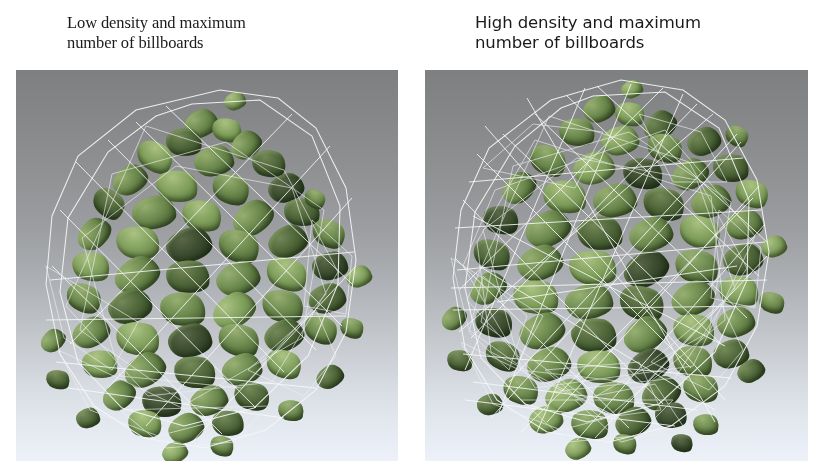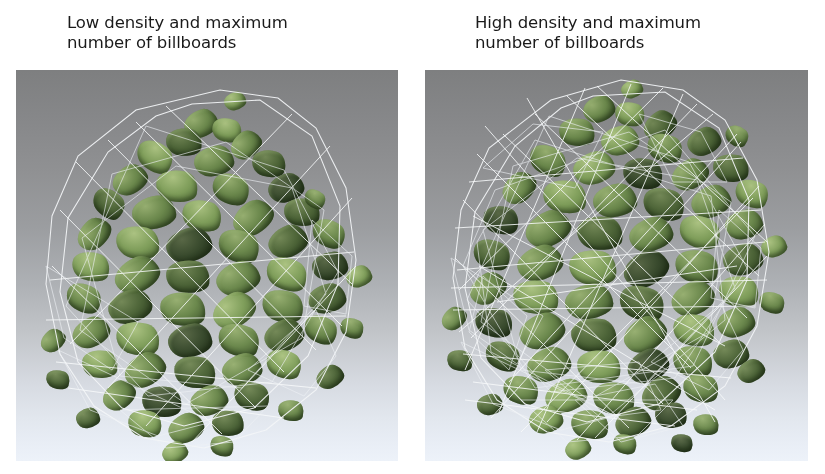--- a/index.html
+++ b/index.html
@@ -4,21 +4,21 @@
 <style>
   html,body{margin:0;padding:0;background:#ffffff;}
   body{width:825px;height:474px;position:relative;overflow:hidden;
        font-family:"DejaVu Sans","Liberation Sans",sans-serif;}
 
   .figure{position:absolute;left:0;top:0;width:825px;height:474px;background:#fff;}
 
   
   .caption{position:absolute;font-size:16.5px;line-height:19.5px;color:#1a1a1a;
            white-space:pre-line;letter-spacing:-0.1px;}
-  #cap-left {left:67px; top:13px; width:330px;}
+  #cap-left {left:67px; top:13px; width:330px;font-family:Liberation Serif, serif;}
   #cap-right{left:475px;top:13px; width:330px;}
 
   
   .panel{position:absolute;top:70px;height:391px;overflow:hidden;
          background:linear-gradient(to bottom,
             #7e7f80 0%, #868789 12%, #909193 26%, #9b9da0 40%,
             #aeb1b5 55%, #c3c6ca 68%, #d6dae1 80%, #e2e7ee 89%,
             #e9eef6 96%, #edf2f9 100%);}
   #panel-left {left:16px; width:382px;}
   #panel-right{left:425px;width:383px;}

